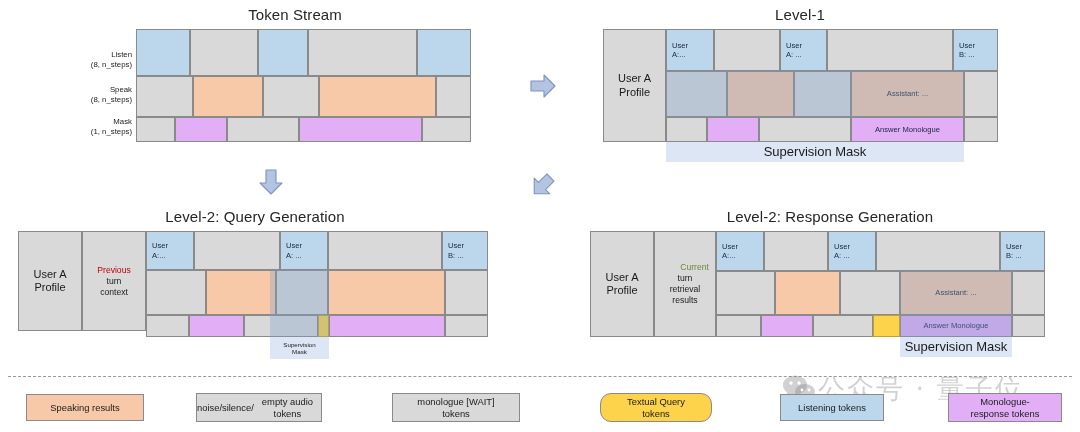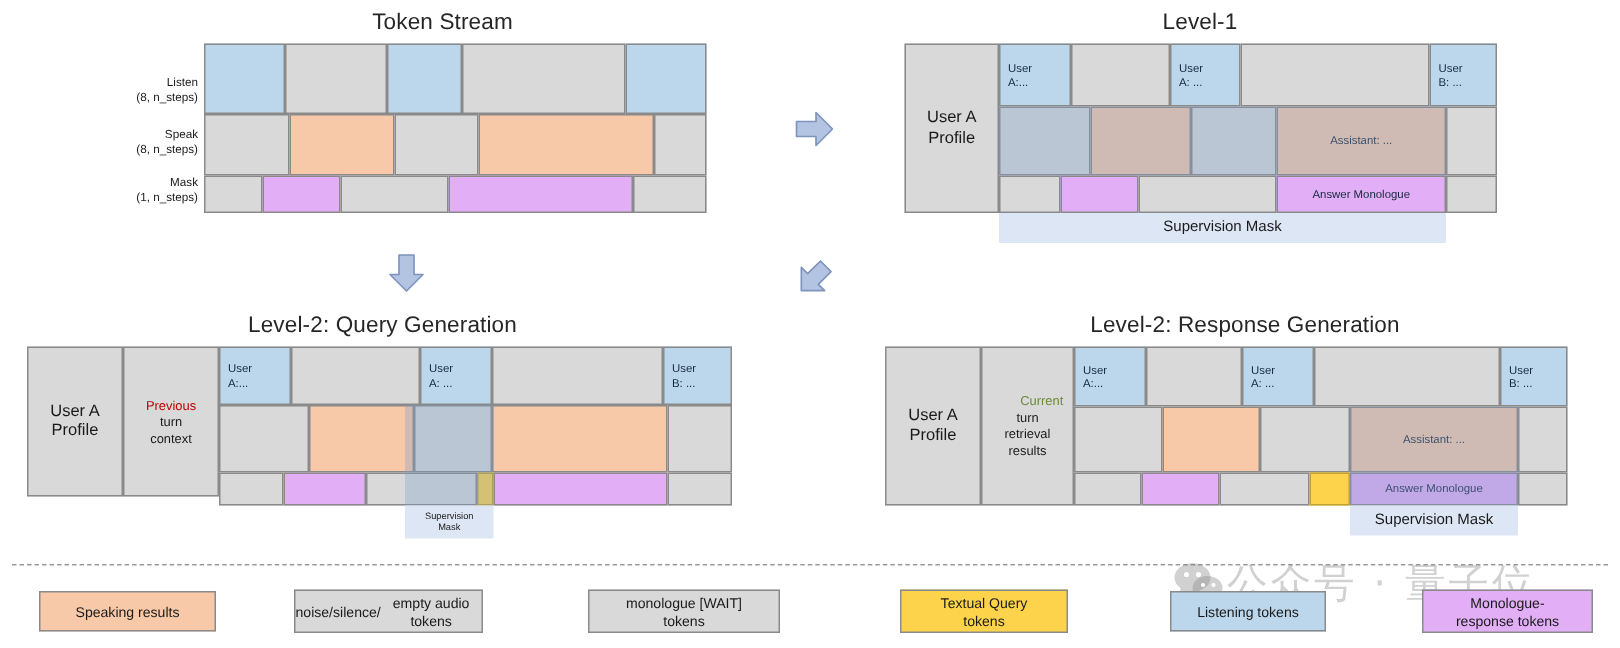--- a/index.html
+++ b/index.html
@@ -75,21 +75,21 @@
   .mask{
     position:absolute;box-sizing:border-box;
     background:rgba(125,160,205,.32);
     display:flex;align-items:flex-end;justify-content:center;
     pointer-events:none;
   }
   .mask-label{
     position:absolute;box-sizing:border-box;
     background:#dde6f4;
     display:flex;align-items:center;justify-content:center;
-    font-size:10px;line-height:10px;text-align:center;color:#1a1a1a;
+    font-size:13px;line-height:10px;text-align:center;color:#1a1a1a;
   }
   .mask-label.small{font-size:6.2px;line-height:7.4px;}
 
   
   .arrow svg{display:block;}
 
   
   .divider{
     position:absolute;left:8px;top:376px;width:1064px;height:0;
     border-top:1.6px dashed #9a9a9a;
@@ -320,21 +320,21 @@
   <div class="legend-chip gray" style="left:196px;top:393px;width:126px;height:29px;flex-direction:row;">
     <span>noise/silence/</span>
     <span>empty audio tokens</span>
   </div>
 
   <div class="legend-chip gray" style="left:392px;top:393px;width:128px;height:29px;flex-direction:column;">
     <span>monologue [WAIT]</span>
     <span>tokens</span>
   </div>
 
-  <div class="legend-chip yellow" style="left:600px;top:393px;width:112px;height:29px;flex-direction:column;">
+  <div class="legend-chip yellow" style="left:600px;top:393px;width:112px;height:29px;flex-direction:column;border-radius:11px;">
     <span>Textual Query</span>
     <span>tokens</span>
   </div>
 
   <div class="legend-chip blue" style="left:780px;top:394px;width:104px;height:27px;">Listening tokens</div>
 
   <div class="legend-chip purple" style="left:948px;top:393px;width:114px;height:29px;flex-direction:column;">
     <span>Monologue-</span>
     <span>response tokens</span>
   </div>

